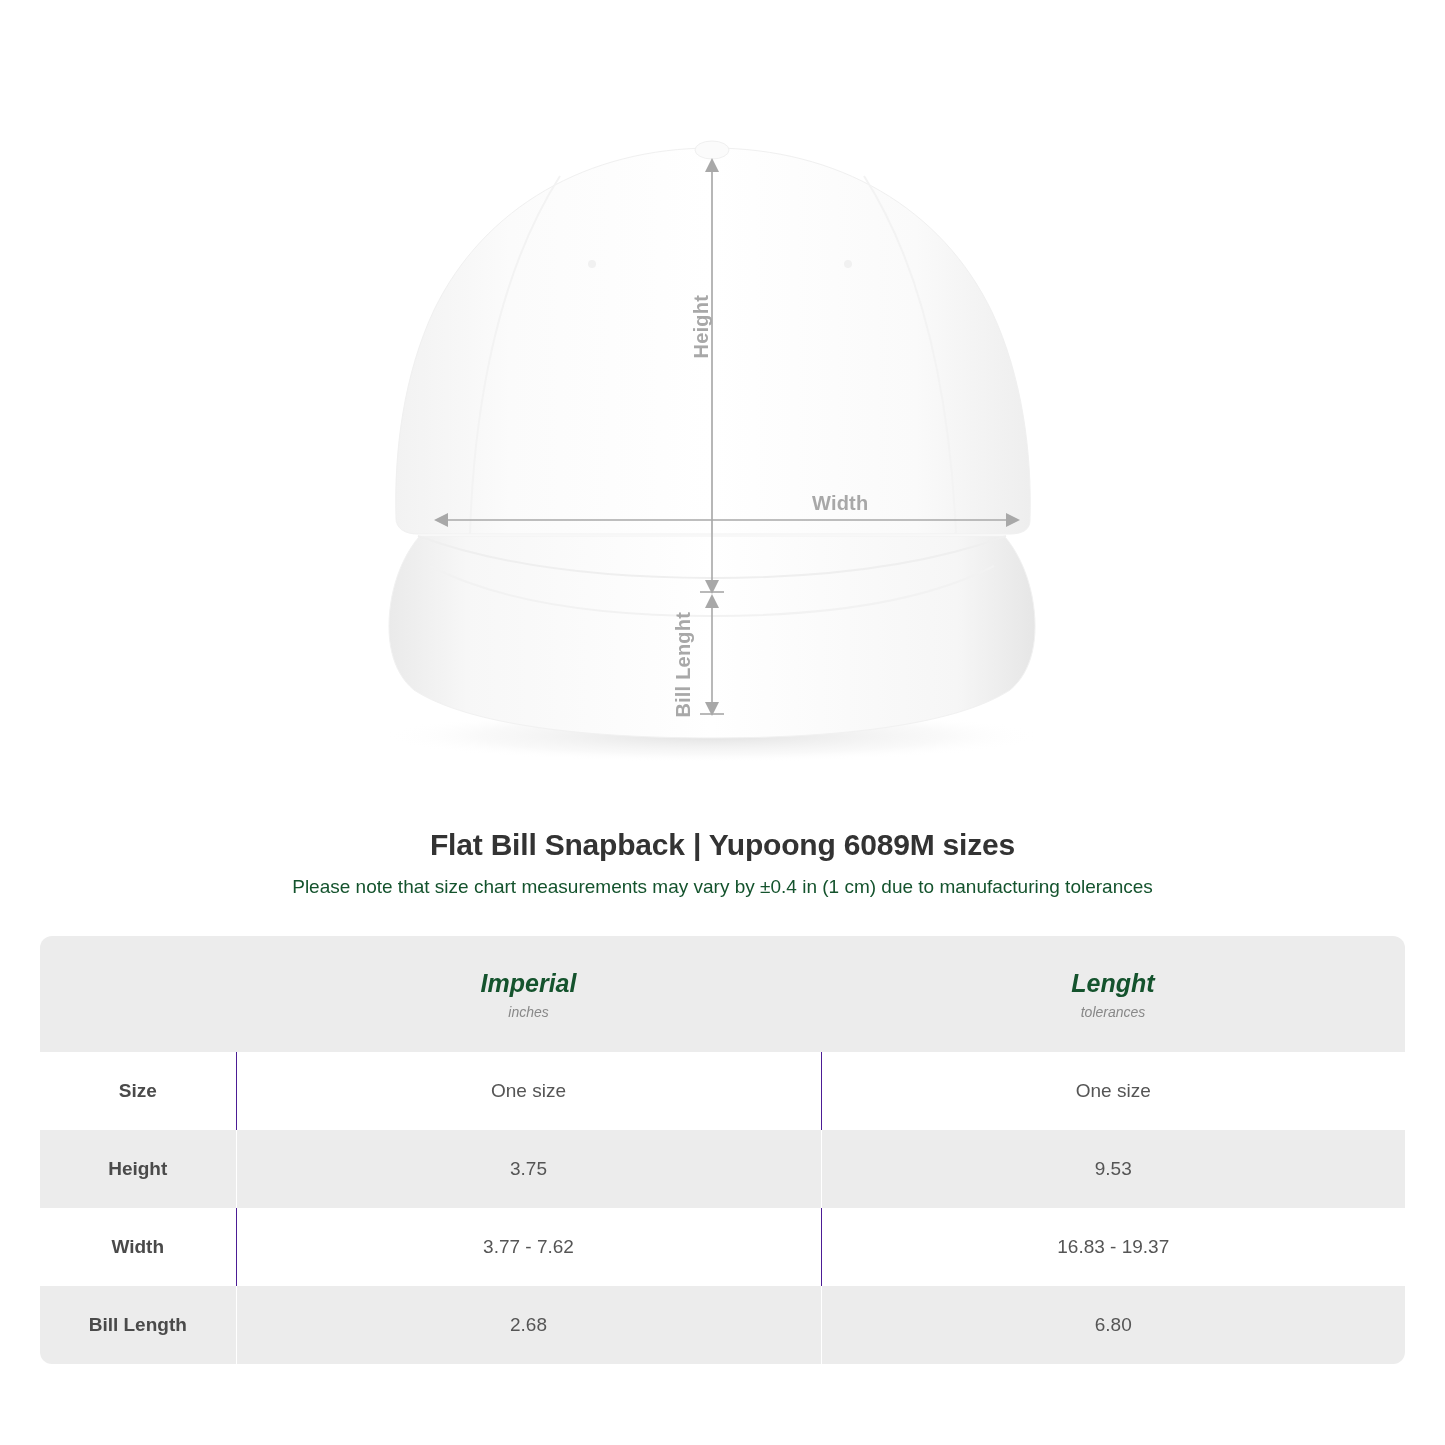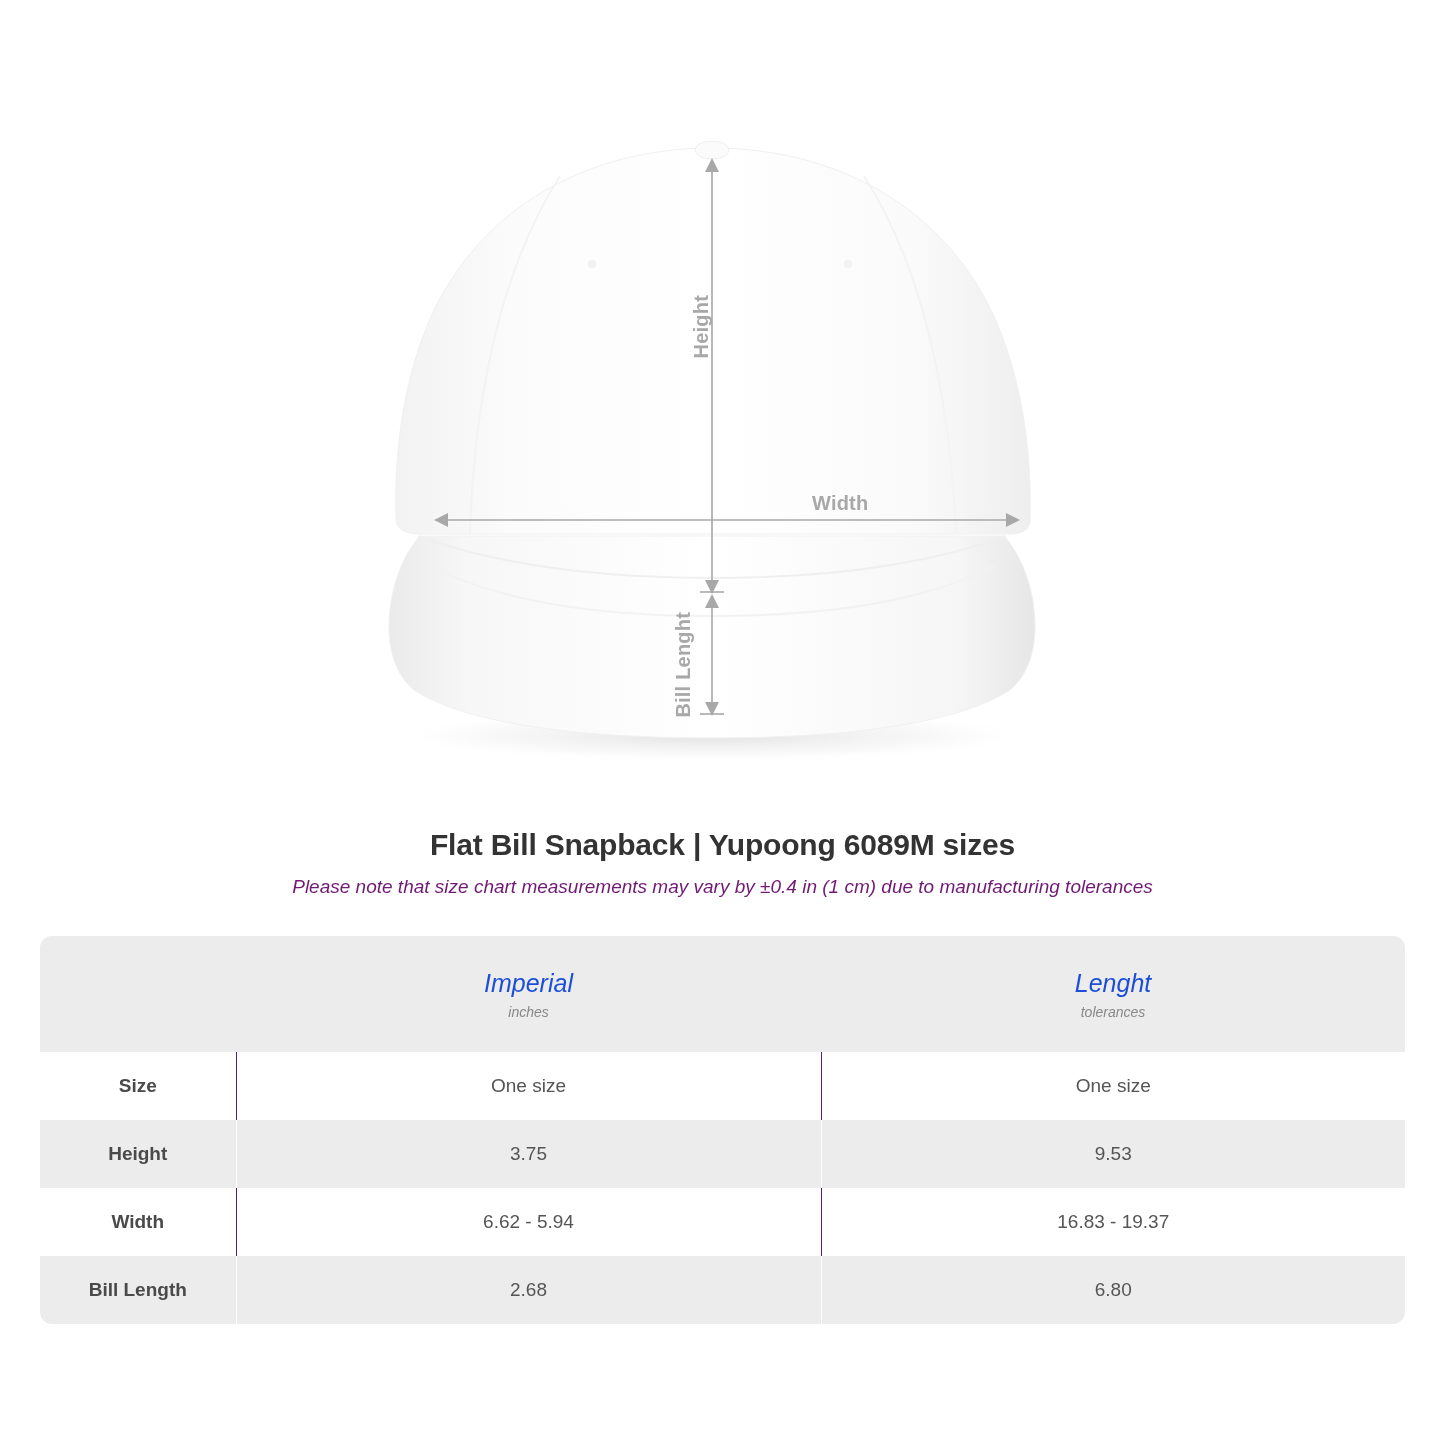--- a/index.html
+++ b/index.html
@@ -54,22 +54,21 @@
   .main-title {
     font-size: 30px;
     font-weight: bold;
     color: #333333;
     letter-spacing: -0.2px;
     margin-top: 24px;
   }
   .sub-title {
     margin-top: 14px;
     font-size: 19px;
-    font-style: italic;
-    color: #701a75;
+    color: #14532d;
   }
 
   
   .table-wrap {
     margin: 38px 40px 0 40px;
     width: 1365px;
   }
   table.size-table {
     width: 100%;
     border-collapse: collapse;
@@ -94,32 +93,32 @@
     border-top-left-radius: 12px;
     border-bottom-left-radius: 0;
   }
   thead tr th:last-child {
     border-top-right-radius: 12px;
   }
   .unit-main {
     display: block;
     font-size: 25px;
     font-style: italic;
-    font-weight: normal;
-    color: #1d4ed8;
+    font-weight: bold;
+    color: #14532d;
   }
   .unit-sub {
     display: block;
     margin-top: 6px;
     font-size: 14px;
     font-style: italic;
     color: #888888;
   }
 
-  tbody tr { height: 68px; }
+  tbody tr { height: 78px; }
   tbody tr.odd td { background: #ffffff; }
   tbody tr.even td { background: #ececec; }
 
   tbody td {
     font-size: 19px;
     color: #555555;
     position: relative;
   }
   tbody td.row-label {
     font-weight: bold;
@@ -260,21 +259,21 @@
           <td class="col-imp">One size</td>
           <td class="col-met">One size</td>
         </tr>
         <tr class="even">
           <td class="row-label">Height</td>
           <td class="col-imp">3.75</td>
           <td class="col-met">9.53</td>
         </tr>
         <tr class="odd">
           <td class="row-label">Width</td>
-          <td class="col-imp">6.62 - 5.94</td>
+          <td class="col-imp">3.77 - 7.62</td>
           <td class="col-met">16.83 - 19.37</td>
         </tr>
         <tr class="even">
           <td class="row-label">Bill Length</td>
           <td class="col-imp">2.68</td>
           <td class="col-met">6.80</td>
         </tr>
       </tbody>
     </table>
   </div>

